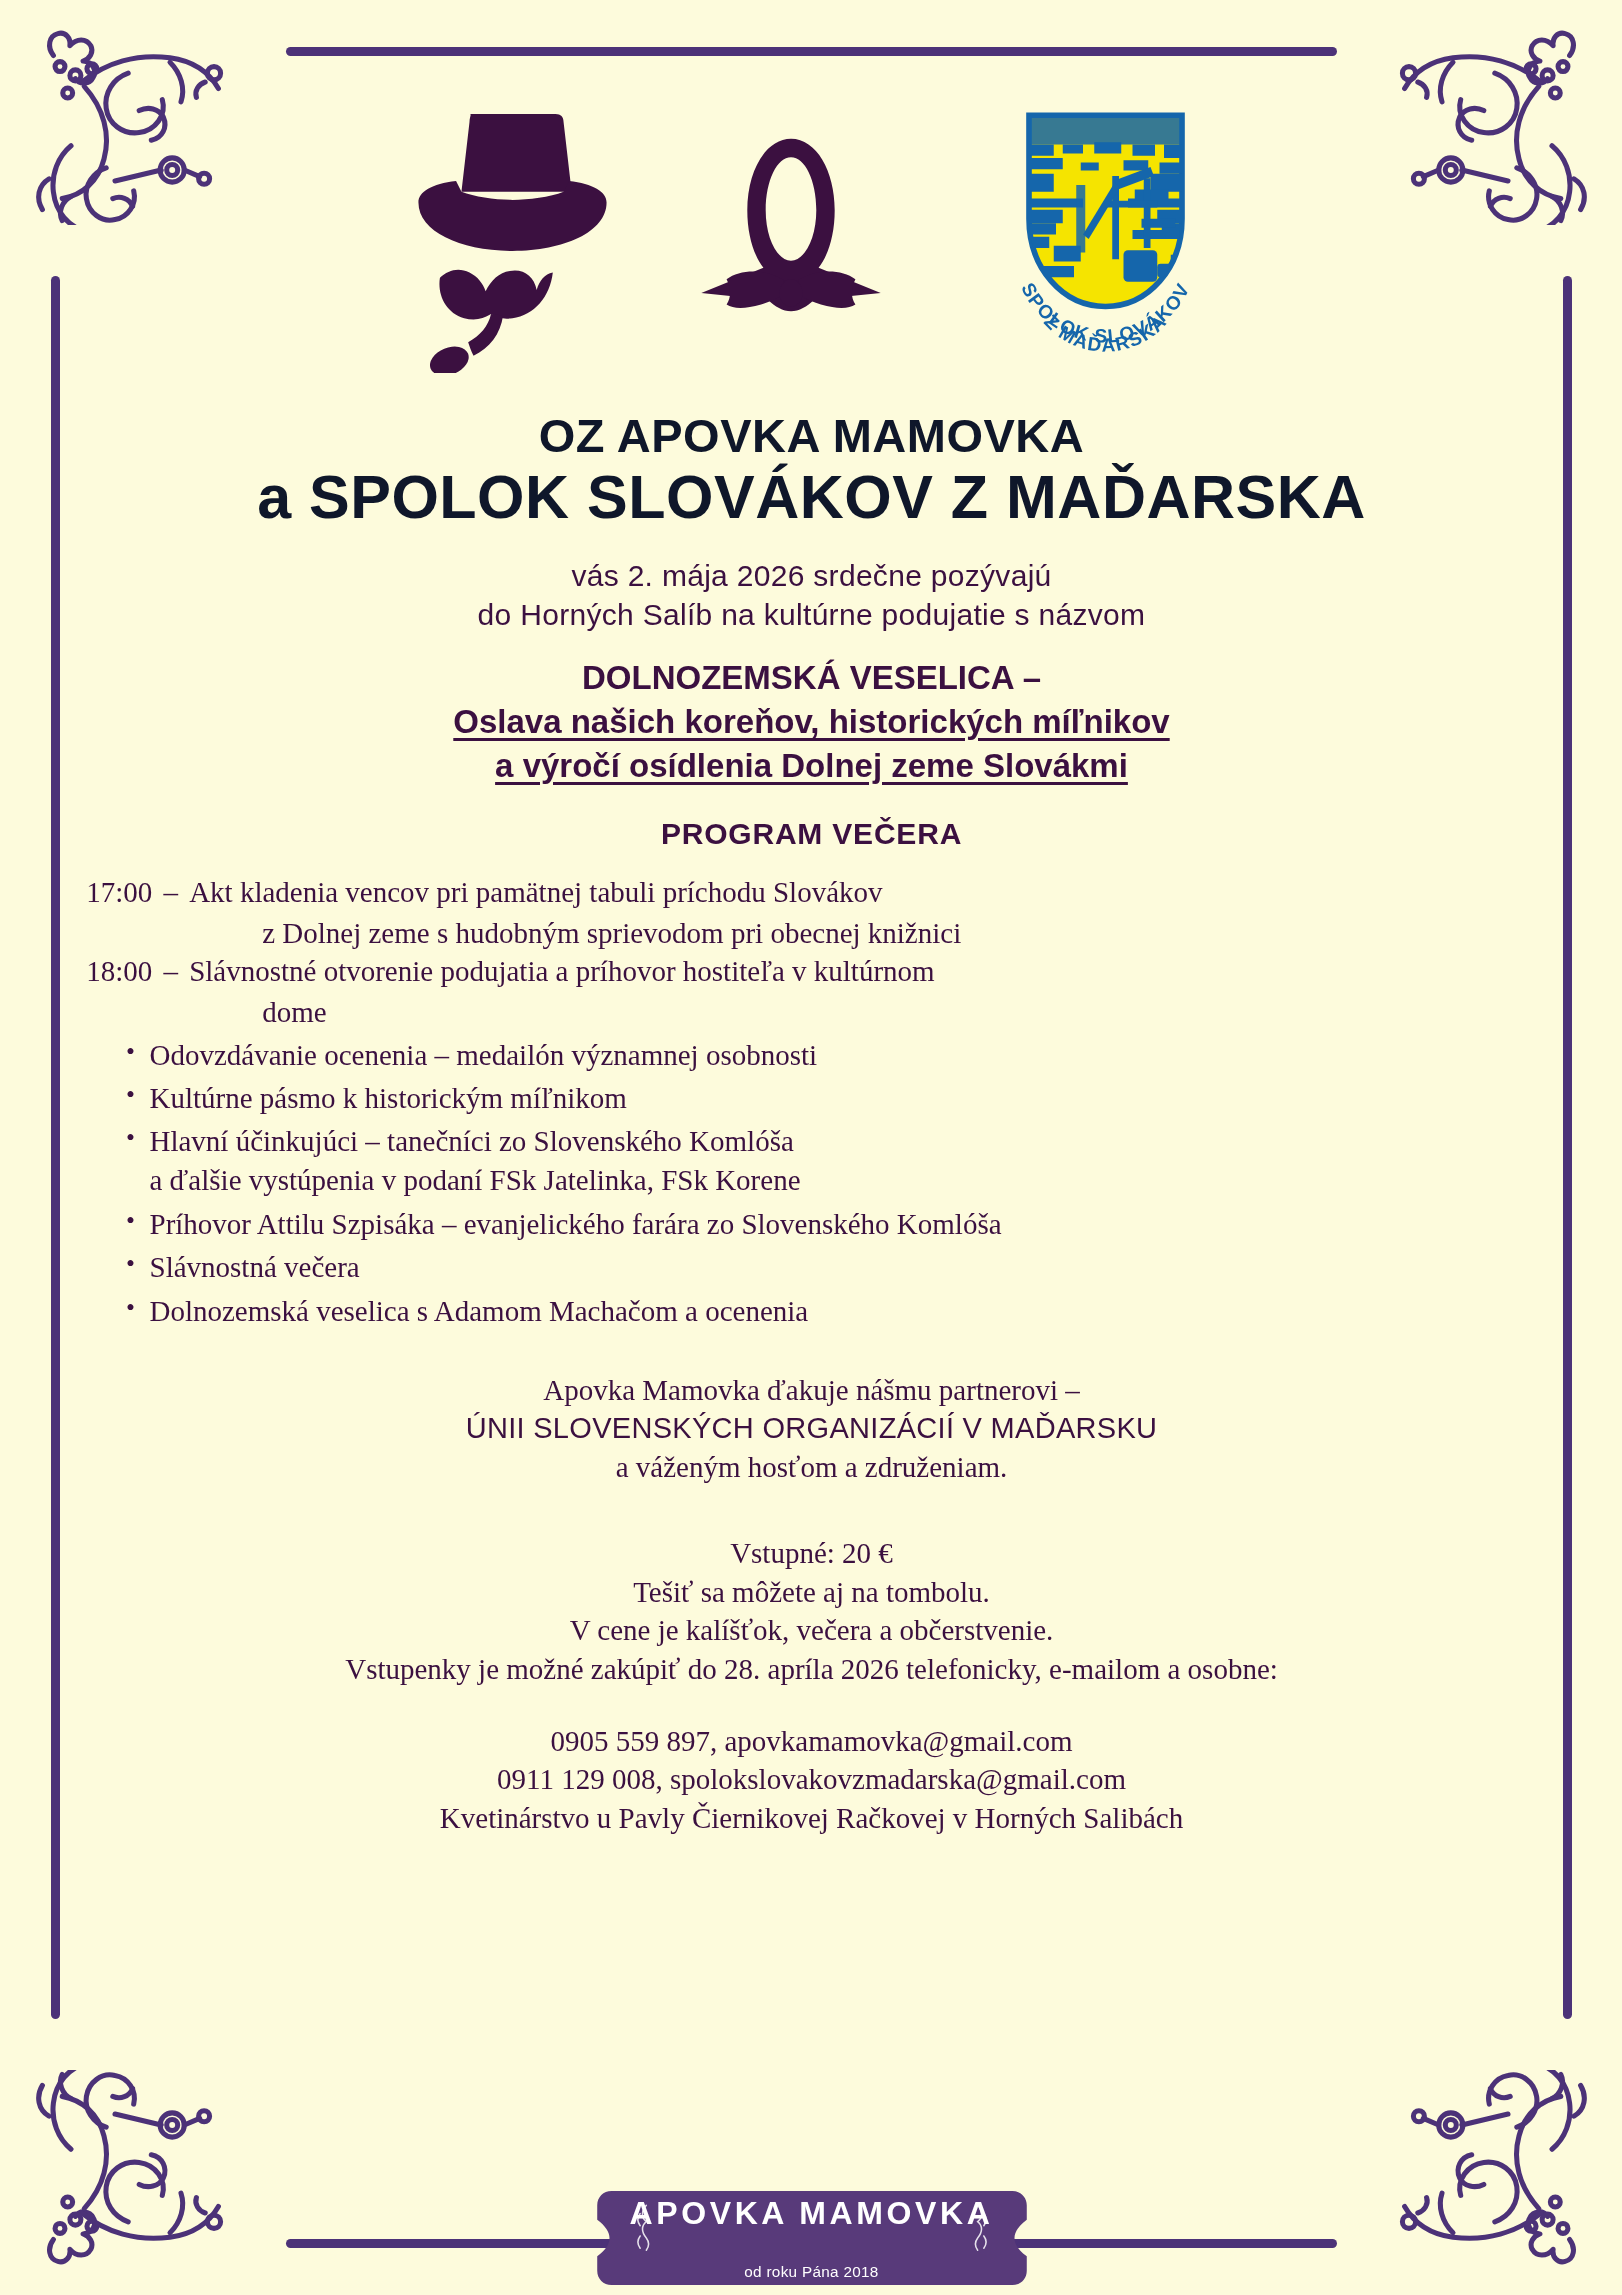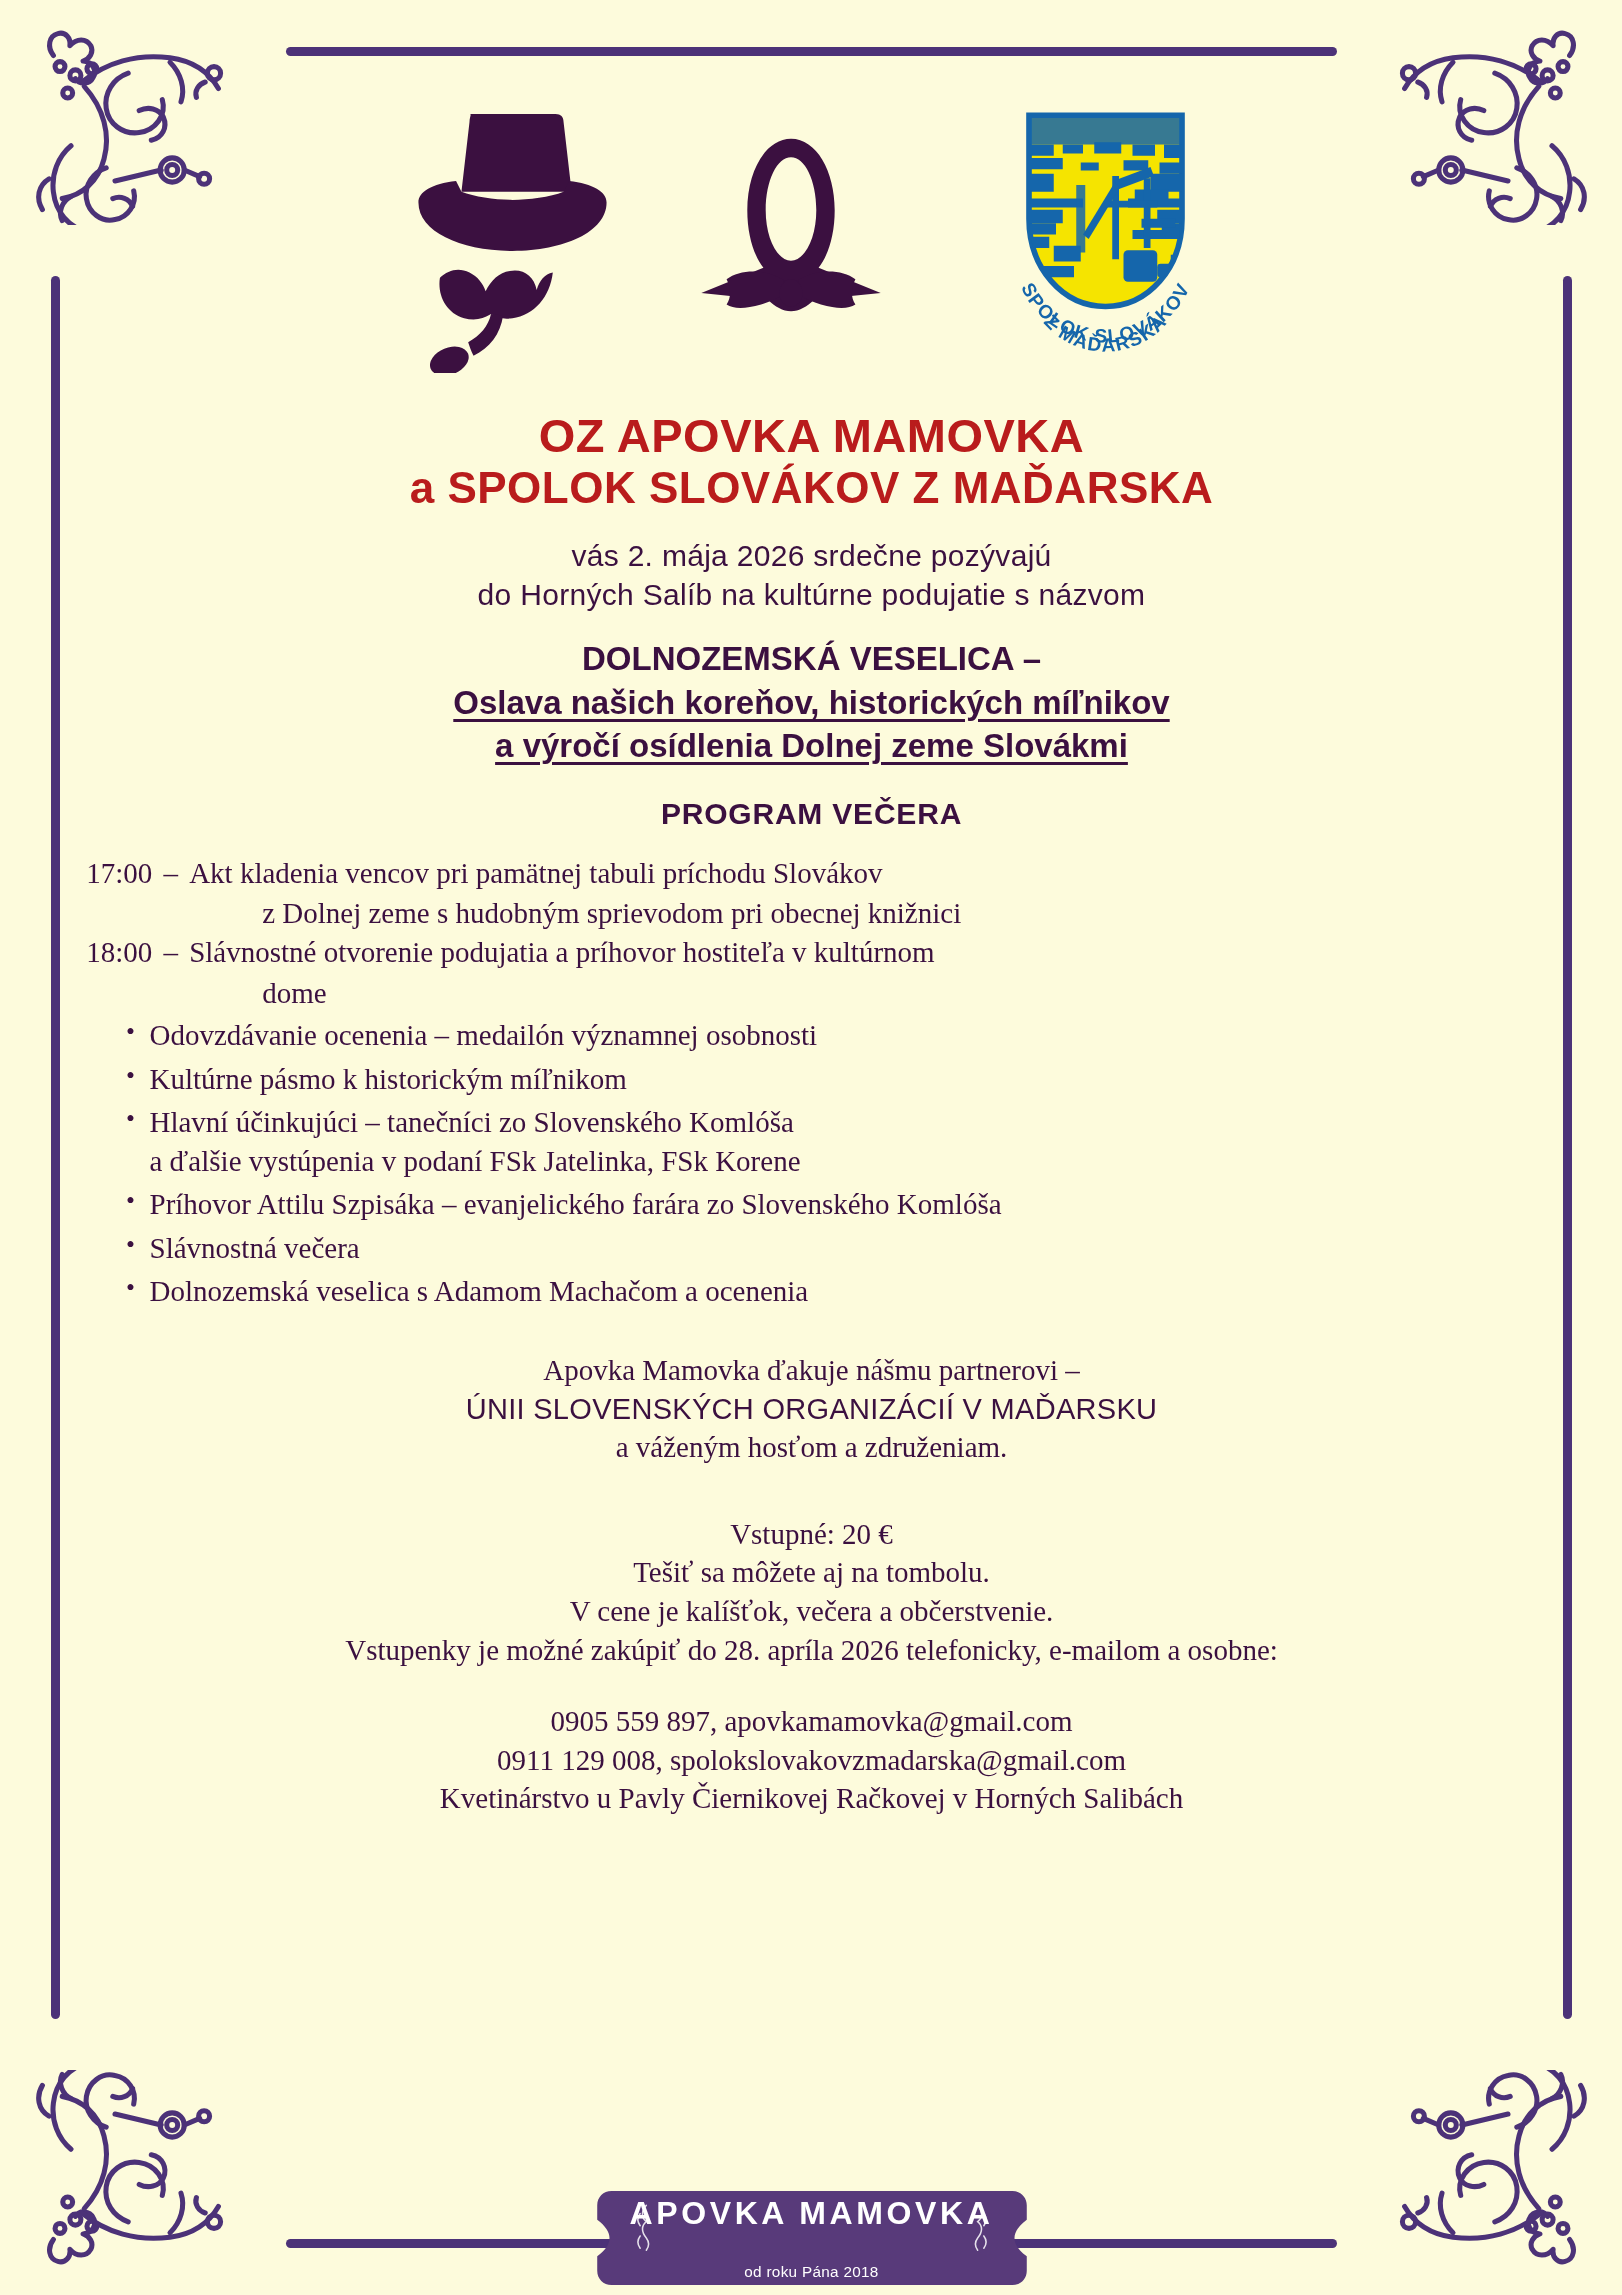--- a/index.html
+++ b/index.html
@@ -41,24 +41,24 @@
 
   
   .content{position:absolute;left:77px;right:77px;top:409px;text-align:center;}
 
   .org-title{
     font-family:"Liberation Sans", sans-serif;
     font-weight:700;
     font-size:47px;
     line-height:1.14;
     letter-spacing:0.5px;
-    color:#b91c1c;
+    color:#0f172a;
     margin:0 0 23.5px 0;
   }
-  .org-title .l2{font-size:44px;}
+  .org-title .l2{font-size:61px;}
 
   .invite{
     font-family:"Liberation Sans", sans-serif;
     font-size:30px;
     line-height:1.30;
     letter-spacing:0.3px;
     margin:0 0 22.5px 0;
   }
 
   .event-title{

